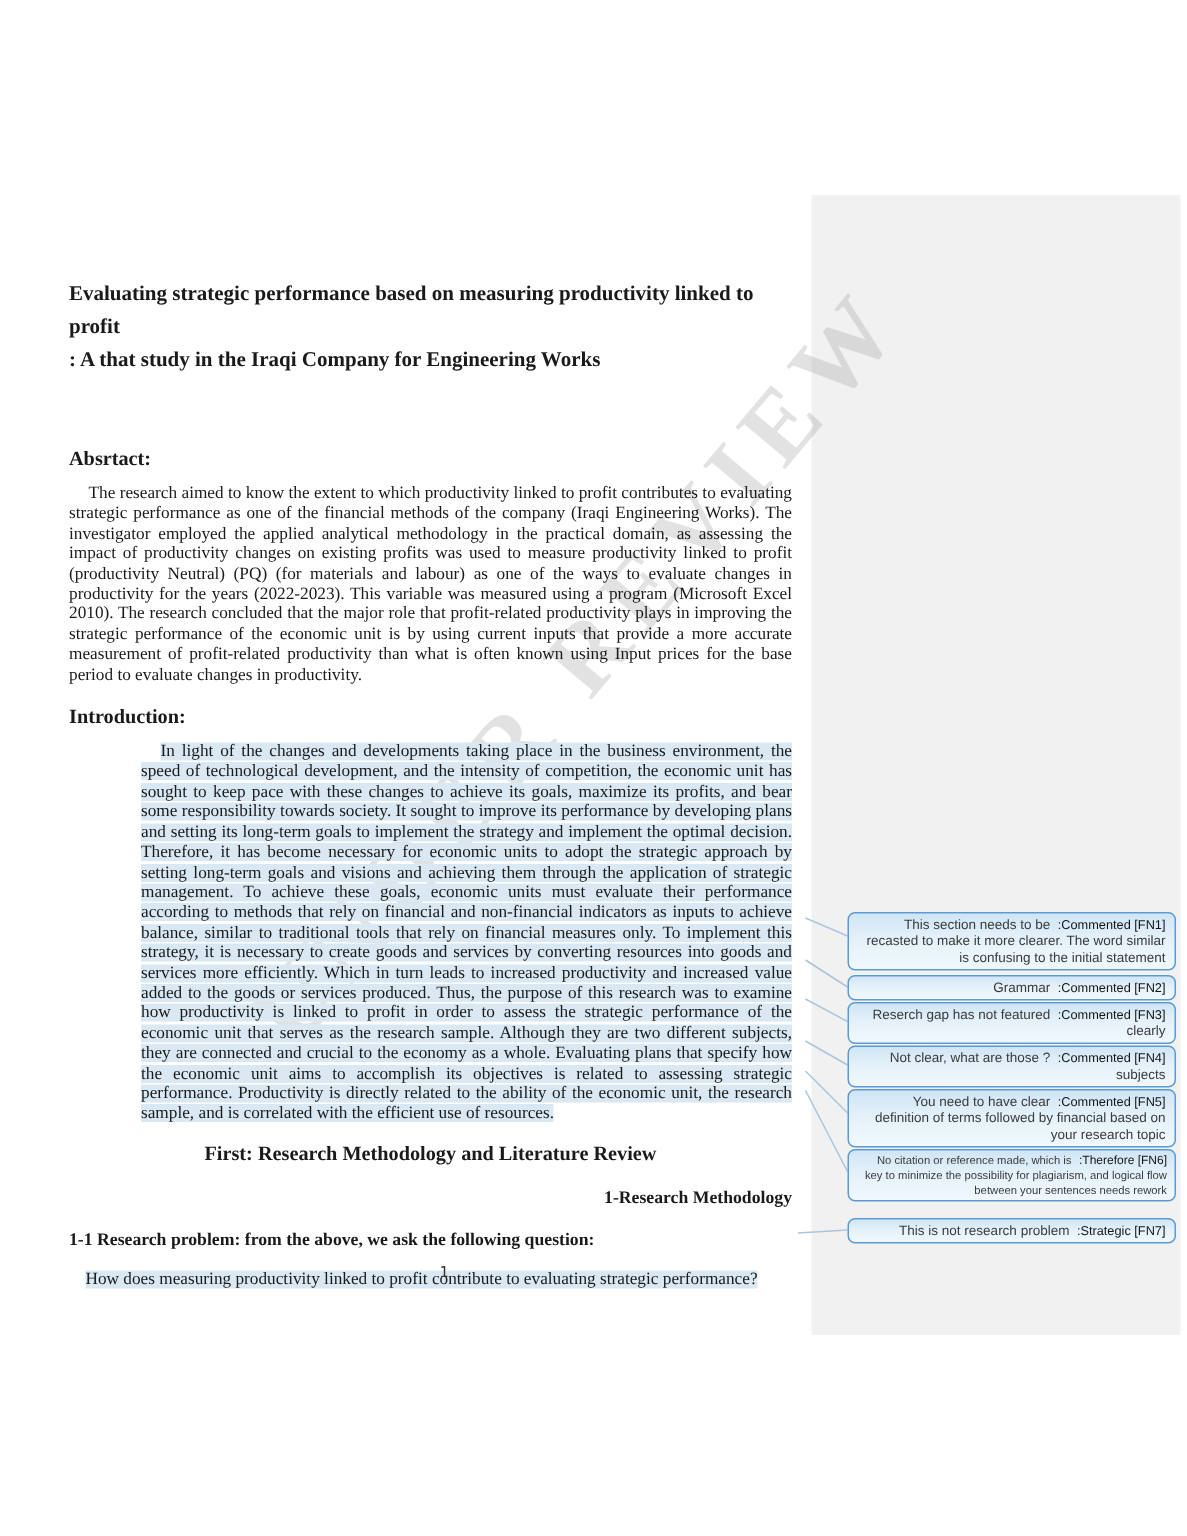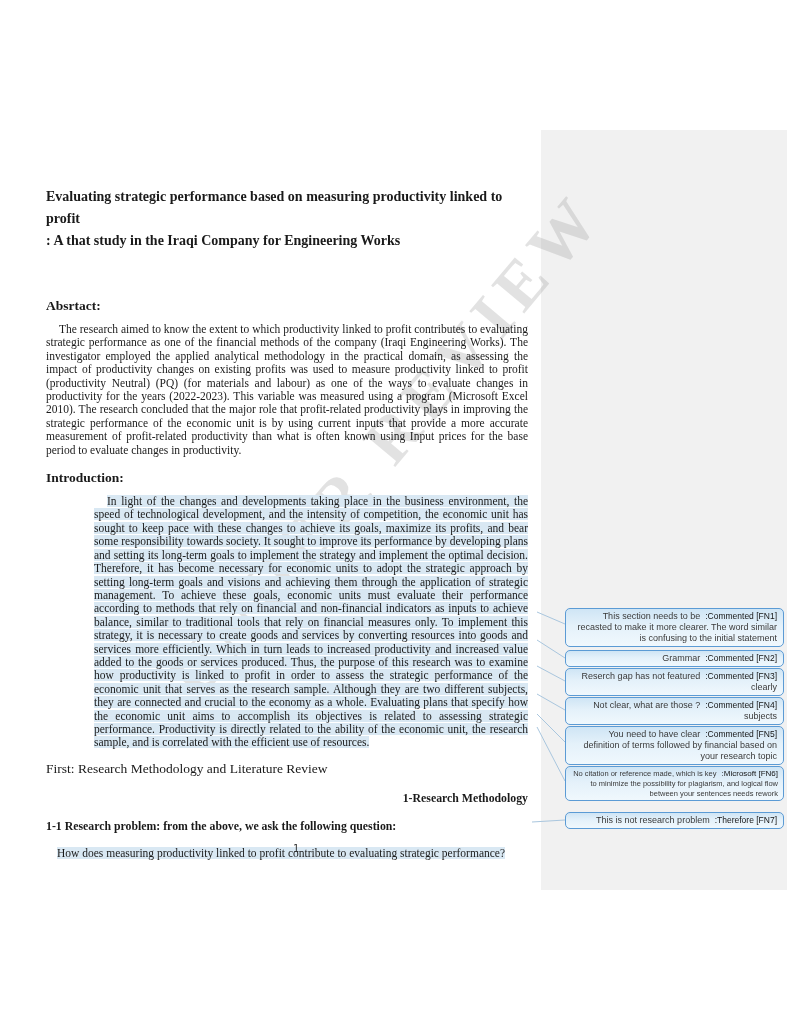--- a/index.html
+++ b/index.html
@@ -27,21 +27,21 @@
   .h-abstract{font-size:13.5px;font-weight:bold;margin:46px 0 0 0;}
   .para{
     font-size:11.5px;line-height:13.4px;text-align:justify;margin:9px 0 0 0;
     text-indent:13px;
   }
   .keywords{font-size:11.5px;line-height:13.6px;text-align:justify;margin:13px 0 0 0;}
   .keywords .kw-label{font-size:13.5px;font-weight:bold;}
   .h-intro{font-size:13.5px;font-weight:bold;margin:13px 0 0 0;}
   .intro-para{margin-top:9px;padding-left:48px;}
   .hl{background:#d9e8f3;}
-  .h-first{font-size:13.5px;font-weight:normal;margin:11px 0 0 0;}
+  .h-first{font-size:13.5px;font-weight:bold;margin:11px 0 0 0;text-align:center;}
   .h-sub1{font-size:11.8px;font-weight:bold;margin:14px 0 0 0;text-align:right;}
   .h-sub2{font-size:11.8px;font-weight:bold;margin:13px 0 0 0;}
   .question-line{font-size:11.5px;margin:13px 0 0 0;padding-left:11px;}
   .page-number{
     position:absolute;left:55px;top:843px;width:482px;text-align:center;
     font:10px "DejaVu Sans Mono",monospace;color:#333;z-index:1;
   }
   .connectors{position:absolute;left:0;top:0;z-index:2;pointer-events:none;}
   .comment-box{
     position:absolute;left:565px;width:219px;box-sizing:border-box;z-index:3;
@@ -115,18 +115,18 @@
 
 <div class="comment-box" style="top:697px">
   <b class="comment-label">:Commented [FN4]</b><span>Not clear, what are those ?subjects</span>
 </div>
 
 <div class="comment-box" style="top:726px">
   <b class="comment-label">:Commented [FN5]</b><span>You need to have clear definition of terms followed by financial based on your research topic</span>
 </div>
 
 <div class="comment-box small" style="top:766px">
-  <b class="comment-label">:Microsoft [FN6]</b><span>No citation or reference made, which is key to minimize the possibility for plagiarism, and logical flow between your sentences needs rework</span>
+  <b class="comment-label">:Therefore [FN6]</b><span>No citation or reference made, which is key to minimize the possibility for plagiarism, and logical flow between your sentences needs rework</span>
 </div>
 
 <div class="comment-box" style="top:812px">
-  <b class="comment-label">:Therefore [FN7]</b><span>This is not research problem</span>
+  <b class="comment-label">:Strategic [FN7]</b><span>This is not research problem</span>
 </div>
 
 </body></html>

